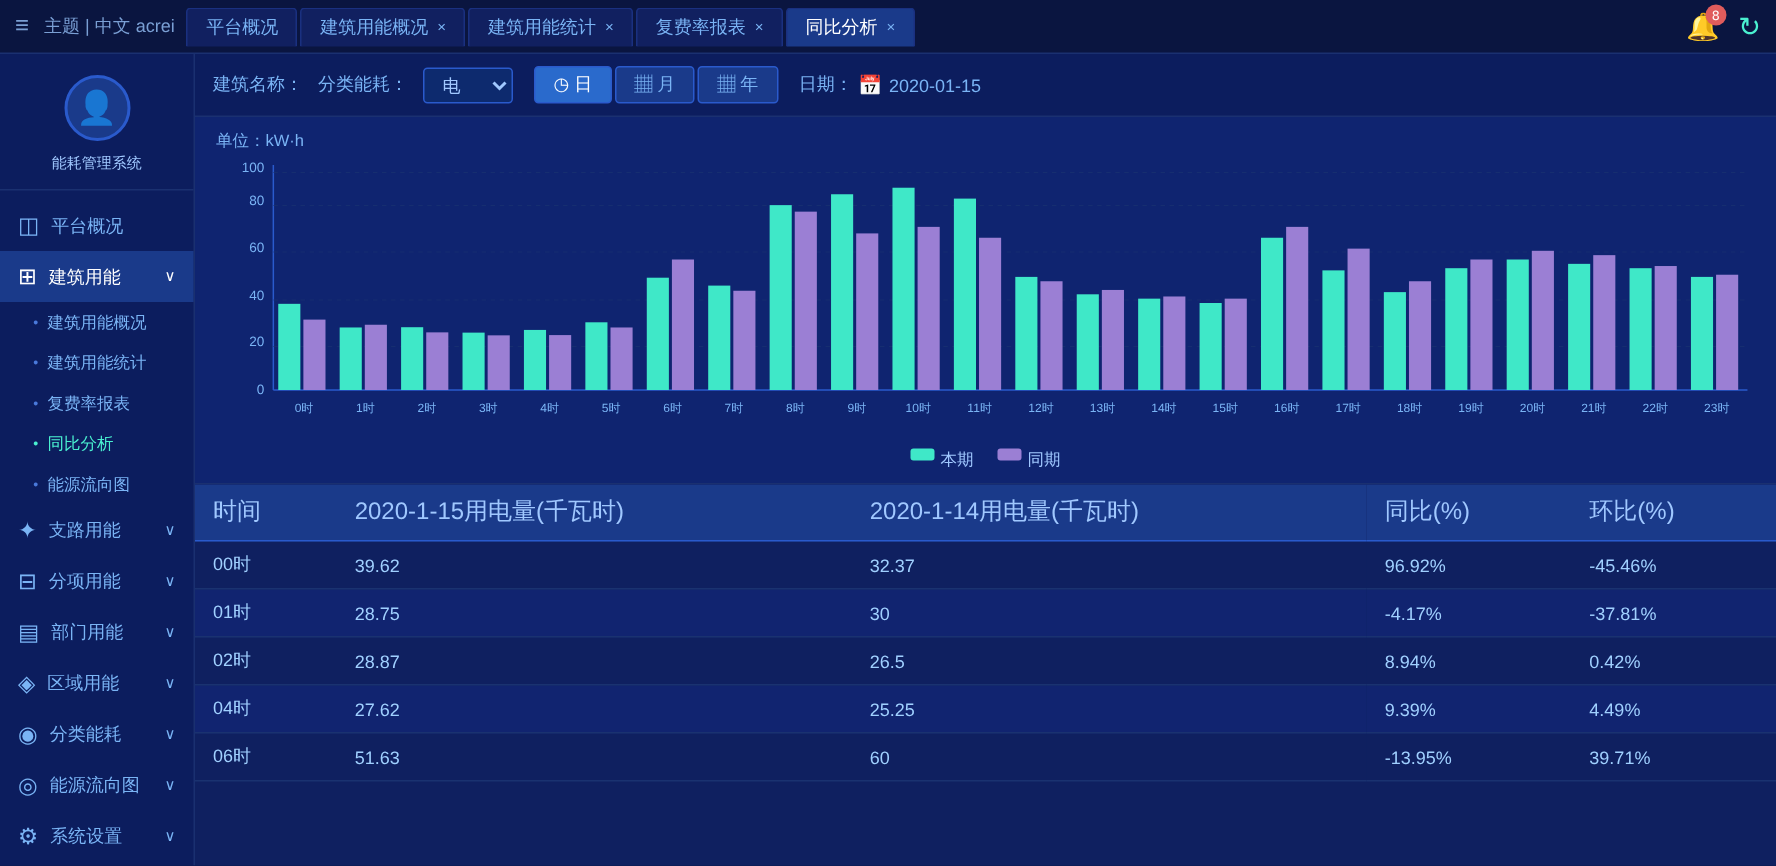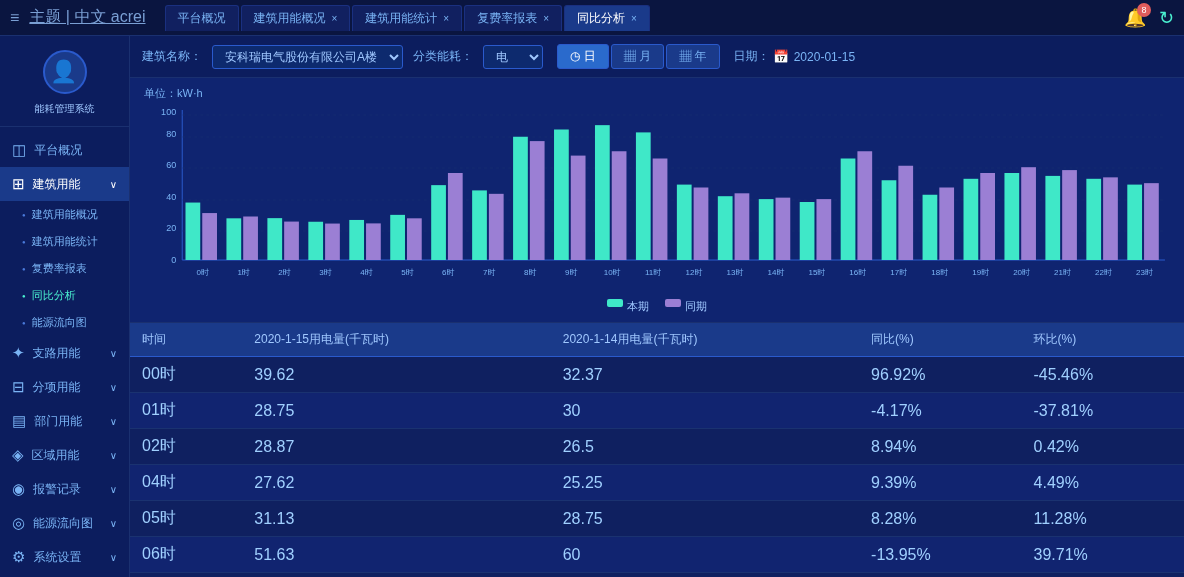--- a/index.html
+++ b/index.html
@@ -1,21 +1,21 @@
 <!DOCTYPE html>
 <html><head>
   <meta charset="utf-8">
   <style>
     * { margin: 0; padding: 0; box-sizing: border-box; }
     body { background: #0d1b4b; color: #a0c4ff; font-family: 'Microsoft YaHei', Arial, sans-serif; font-size: 12px; width: 1184px; height: 577px; overflow: hidden; }
 
     
     .top-bar { background: #0a1540; height: 36px; display: flex; align-items: center; padding: 0 10px; border-bottom: 1px solid #1a3070; }
     .top-bar-menu { color: #7a9fd4; font-size: 16px; margin-right: 10px; cursor: pointer; }
-    .top-bar-title { color: #7a9fd4; margin-right: 19px; font-size: 16px; text-decoration: underline; }
+    .top-bar-title { color: #7a9fd4; margin-right: 8px; font-size: 12px; }
     .top-bar-tabs { display: flex; flex: 1; gap: 2px; }
     .top-tab { background: #112060; color: #7ab4f5; padding: 4px 12px; border-radius: 3px 3px 0 0; font-size: 12px; display: flex; align-items: center; gap: 6px; cursor: pointer; border: 1px solid #1a3080; border-bottom: none; }
     .top-tab.active { background: #1a3a8a; color: #fff; }
     .top-tab .close-x { color: #7ab4f5; font-size: 10px; cursor: pointer; }
     .top-bar-icons { display: flex; align-items: center; gap: 12px; margin-left: auto; }
     .bell-icon { position: relative; color: #7ab4f5; font-size: 18px; cursor: pointer; }
     .bell-badge { position: absolute; top: -4px; right: -4px; background: #e05c5c; color: #fff; border-radius: 50%; width: 14px; height: 14px; font-size: 9px; display: flex; align-items: center; justify-content: center; }
     .refresh-icon { color: #4af0d0; font-size: 18px; cursor: pointer; }
 
     
@@ -57,25 +57,25 @@
     .chart-unit { color: #7ab4f5; font-size: 11px; margin-bottom: 4px; }
     .chart-canvas { position: relative; height: 190px; }
     .chart-legend { display: flex; gap: 16px; margin-top: 4px; justify-content: center; }
     .legend-item { display: flex; align-items: flex-start; gap: 4px; font-size: 11px; color: #a0c8ff; }
     .legend-color { width: 16px; height: 8px; border-radius: 2px; }
 
     
     .table-area { flex: 1; overflow-y: auto; }
     table { width: 100%; border-collapse: collapse; }
     thead tr { background: #1a3a8a; }
-    thead th { color: #a0c8ff; padding: 8px 12px; text-align: left; font-weight: normal; font-size: 12px; border-bottom: 1px solid #2a5acc; }
+    thead th { color: #a0c8ff; padding: 8px 12px; text-align: left; font-weight: normal; font-size: 16px; border-bottom: 1px solid #2a5acc; }
     tbody tr { border-bottom: 1px solid #1a3270; }
     tbody tr:nth-child(odd) { background: #0f2060; }
     tbody tr:nth-child(even) { background: #112470; }
-    tbody td { color: #a0d0ff; padding: 7px 12px; font-size: 16px; }
+    tbody td { color: #a0d0ff; padding: 7px 12px; font-size: 12px; }
 
     
     ::-webkit-scrollbar { width: 4px; }
     ::-webkit-scrollbar-track { background: #0a1540; }
     ::-webkit-scrollbar-thumb { background: #2a5acc; border-radius: 2px; }
 
     
     .chart-svg { width: 100%; height: 180px; }
   </style>
 </head>
@@ -143,43 +143,40 @@
     <span>部门用能</span>
     <span class="chevron">∨</span>
         </div>
         <div class="sidebar-item">
           <span class="s-icon">◈</span>
     <span>区域用能</span>
     <span class="chevron">∨</span>
         </div>
         <div class="sidebar-item">
           <span class="s-icon">◉</span>
-    <span>报警记录</span>
+    <span>分类能耗</span>
     <span class="chevron">∨</span>
         </div>
         <div class="sidebar-item">
           <span class="s-icon">◎</span>
     <span>能源流向图</span>
     <span class="chevron">∨</span>
         </div>
         <div class="sidebar-item">
           <span class="s-icon">⚙</span>
     <span>系统设置</span>
     <span class="chevron">∨</span>
         </div>
       </div>
   </div>
 
   <div class="main">
 
     <div class="filter-bar">
       <span class="filter-label">建筑名称：</span>
-      <select class="filter-select">
-        <option>安科瑞电气股份有限公司A楼</option>
-      </select>
       <span class="filter-label">分类能耗：</span>
       <select class="filter-select filter-select-sm">
         <option>电</option>
       </select>
       <div class="btn-group">
         <button class="btn-time active">◷ <span>日</span></button>
         <button class="btn-time">▦ <span>月</span></button>
         <button class="btn-time">▦ <span>年</span></button>
       </div>
       <span class="date-label">
@@ -329,27 +326,20 @@
               <td>0.42%</td>
             </tr>
             <tr>
               <td>04时</td>
               <td>27.62</td>
               <td>25.25</td>
               <td>9.39%</td>
               <td>4.49%</td>
             </tr>
             <tr>
-              <td>05时</td>
-              <td>31.13</td>
-              <td>28.75</td>
-              <td>8.28%</td>
-              <td>11.28%</td>
-            </tr>
-            <tr>
               <td>06时</td>
               <td>51.63</td>
               <td>60</td>
               <td>-13.95%</td>
               <td>39.71%</td>
             </tr>
           </tbody>
       </table>
     </div>
   </div>

